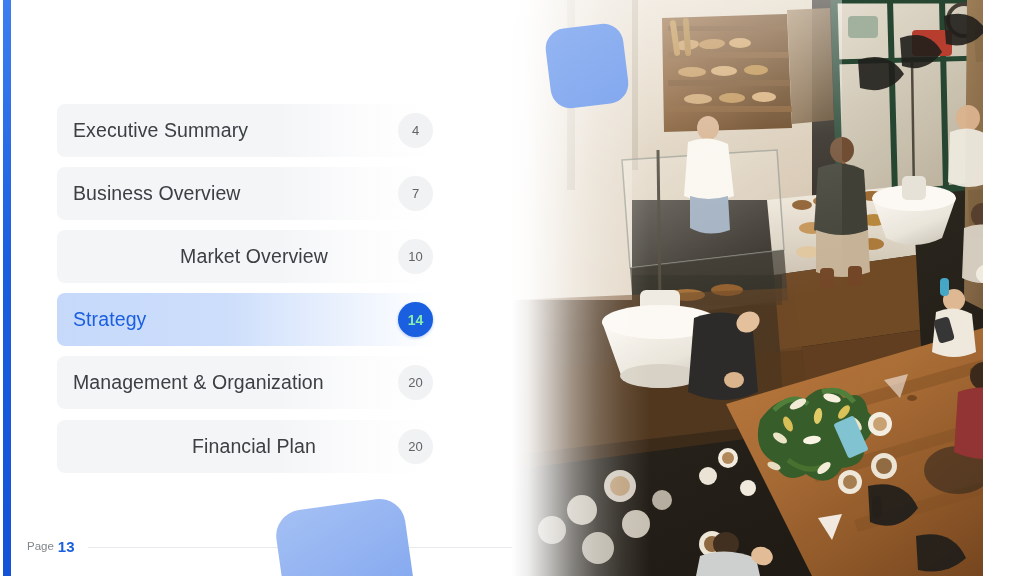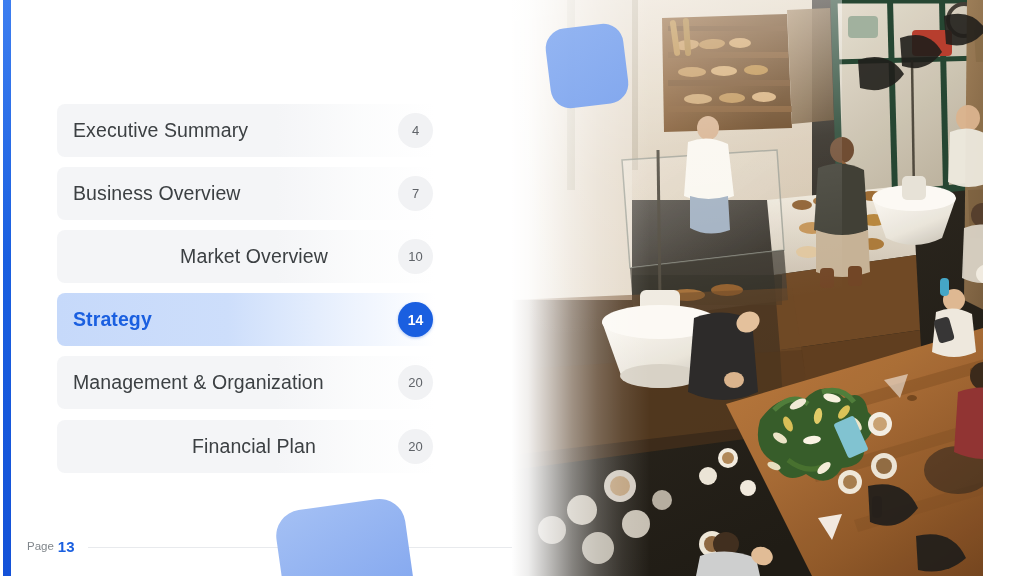--- a/index.html
+++ b/index.html
@@ -151,41 +151,41 @@
 
   .toc-label {
     margin-left: 16px;
     font-size: 19.5px;
     color: #3c4043;
     letter-spacing: 0.1px;
     white-space: nowrap;
   }
   .toc-row.active .toc-label {
     color: #1a5fe0;
-    font-weight: bold;
+    font-weight: normal;
     text-align: right;
   }
 
   .toc-badge {
     position: absolute;
     left: 341px;
     top: 9px;
     width: 35px;
     height: 35px;
     border-radius: 50%;
     background: #f1f2f4;
     display: flex;
     align-items: center;
     justify-content: center;
     font-size: 13px;
     color: #5f6368;
   }
   .toc-row.active .toc-badge {
     background: #1a5fe0;
-    color: #ffffff;
+    color: #86efac;
     font-weight: bold;
     font-size: 14px;
     box-shadow: 0 1px 3px rgba(26,95,224,0.35);
   }
 
   
   .footer {
     position: absolute;
     left: 27px;
     bottom: 22px;

